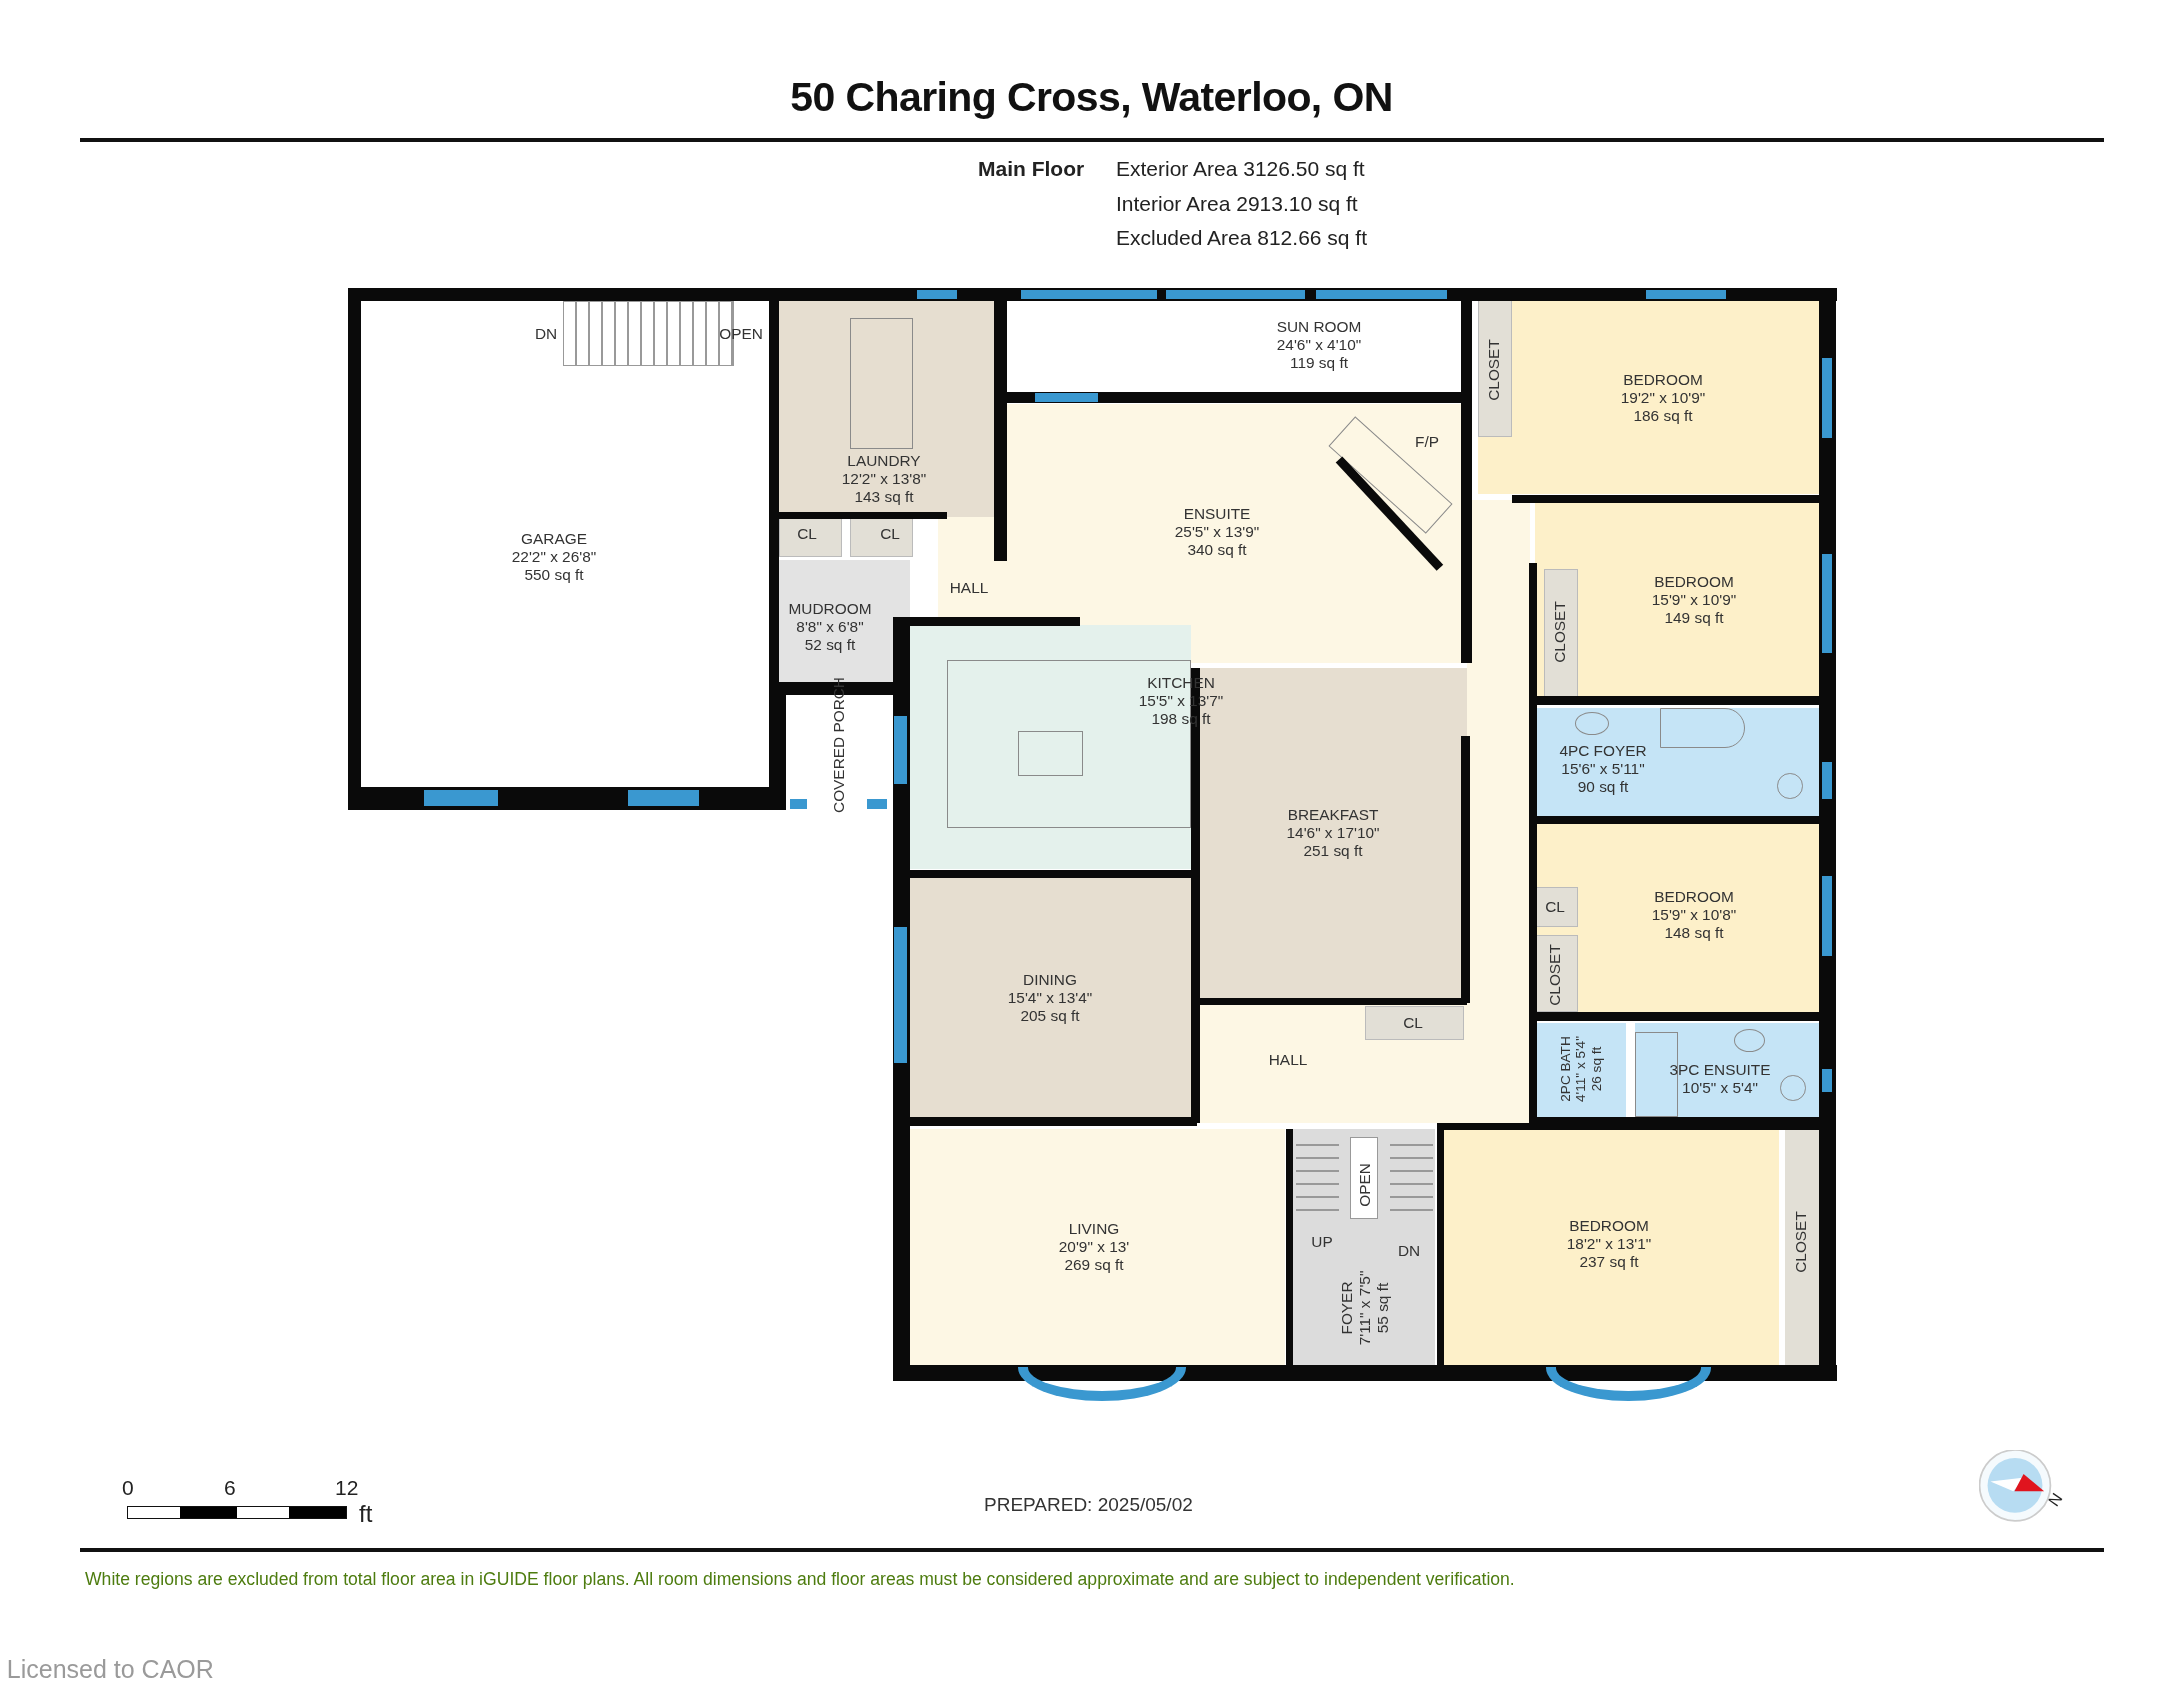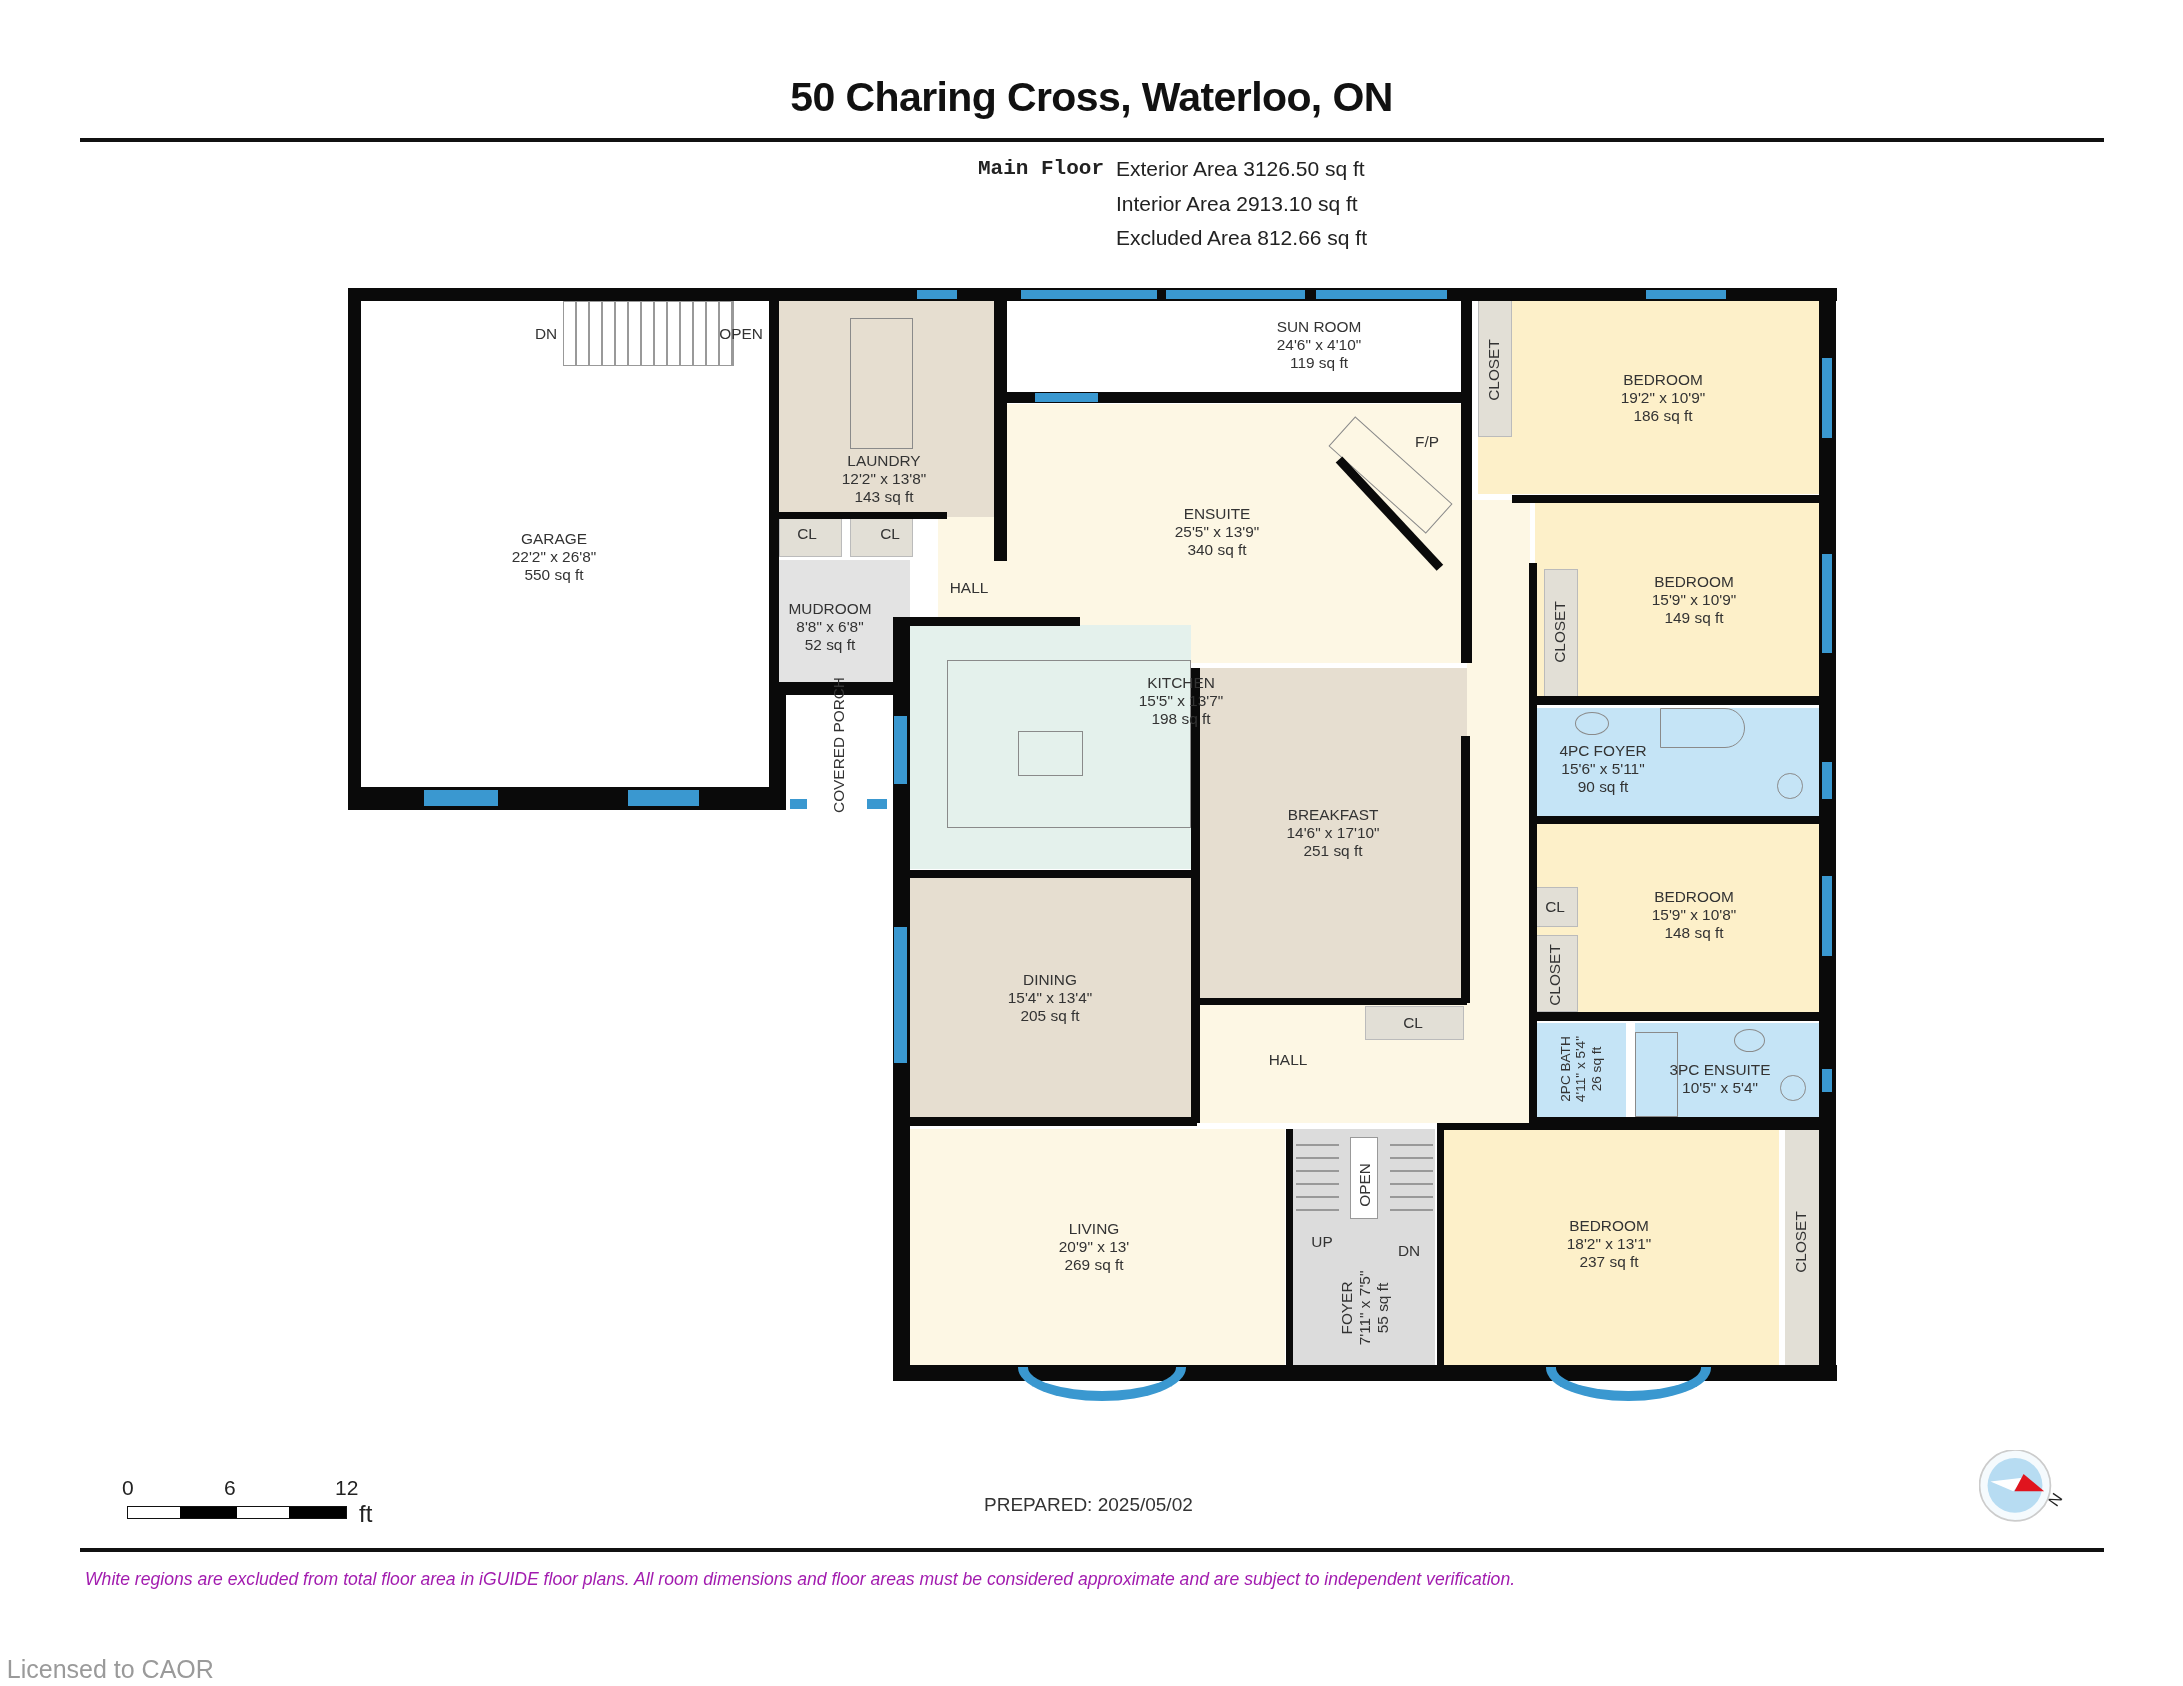--- a/index.html
+++ b/index.html
@@ -13,31 +13,31 @@
   .room-label { position:absolute; text-align:center; font-size:15.4px; line-height:18px; color:#333; transform:translate(-50%,-50%); white-space:nowrap; }
   .room-label.vert { transform:translate(-50%,-50%) rotate(-90deg); }
   .wall { position:absolute; background:#0a0a0a; }
   .win { position:absolute; background:#3a98d0; }
   .cl { position:absolute; background:#e2dfd6; box-sizing:border-box; border:1.7px solid #bbb; }
   .fixture { position:absolute; border:1.7px solid #8a8a8a; box-sizing:border-box; }
   .small-tag { position:absolute; font-size:15.4px; color:#333; transform:translate(-50%,-50%); white-space:nowrap; }
   .small-tag.vert { transform:translate(-50%,-50%) rotate(-90deg); }
   .stairs { position:absolute; background:repeating-linear-gradient(90deg,#fff 0,#fff 11.4px,#999 11.4px,#999 13px); border:1.1px solid #999; box-sizing:border-box; }
   .stairs-v { position:absolute; background:repeating-linear-gradient(0deg,#dcdcdc 0,#dcdcdc 11.4px,#999 11.4px,#999 13px); box-sizing:border-box; }
-  .footer-note { left:85px; top:1569px; font-size:17.6px; color:#a21caf;font-style:italic; }
+  .footer-note { left:85px; top:1569px; font-size:17.6px; color:#4d7c0f; }
   .licensed { left:6.8px; top:1655px; font-size:25px; color:#9a9a9a; }
   .scale-num { font-size:21px; color:#222; }
   .prepared { left:984px; top:1494px; font-size:19px; color:#333; }
 </style>
 </head>
 <body>
 
 <div class="abs title">50 Charing Cross, Waterloo, ON</div>
 <div class="abs rule" style="top:138px;"></div>
-<div class="abs summary-label" style="left:978px; top:157px;font-family:Liberation Mono, monospace;">Main Floor</div>
+<div class="abs summary-label" style="left:978px; top:157px;">Main Floor</div>
 <div class="abs summary-line" style="left:1116px; top:157px;">Exterior Area 3126.50 sq ft</div>
 <div class="abs summary-line" style="left:1116px; top:192px;">Interior Area 2913.10 sq ft</div>
 <div class="abs summary-line" style="left:1116px; top:226px;">Excluded Area 812.66 sq ft</div>
 
 <div class="abs" style="left:0; top:0; width:2183px; height:1687px;">
 
   <div class="room" style="left:358px; top:298px; width:411px; height:500px; background:#ffffff;"></div>
   <div class="room" style="left:779px; top:298px; width:215px; height:219px; background:#e6ded0;"></div>
   <div class="room" style="left:1006px; top:298px; width:455px; height:91px; background:#ffffff;"></div>
   <div class="room" style="left:1006px; top:404px; width:455px; height:259px; background:#fdf7e4;"></div>

